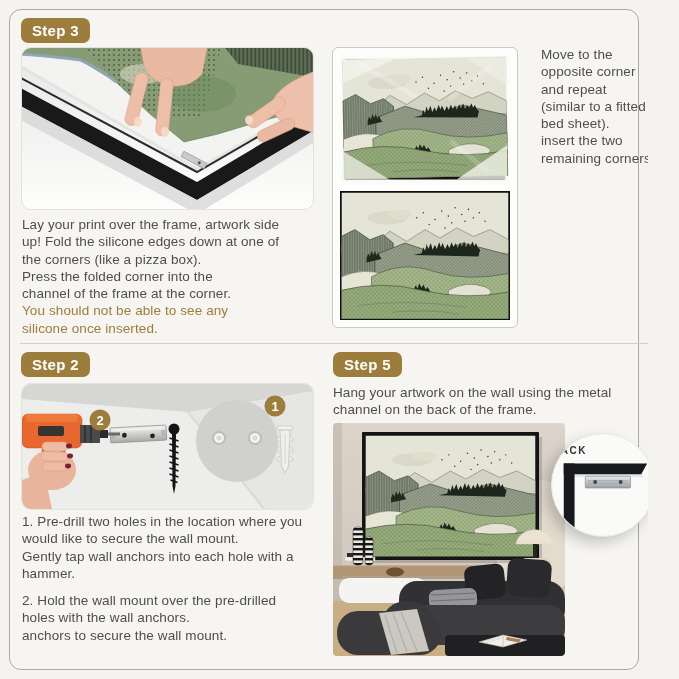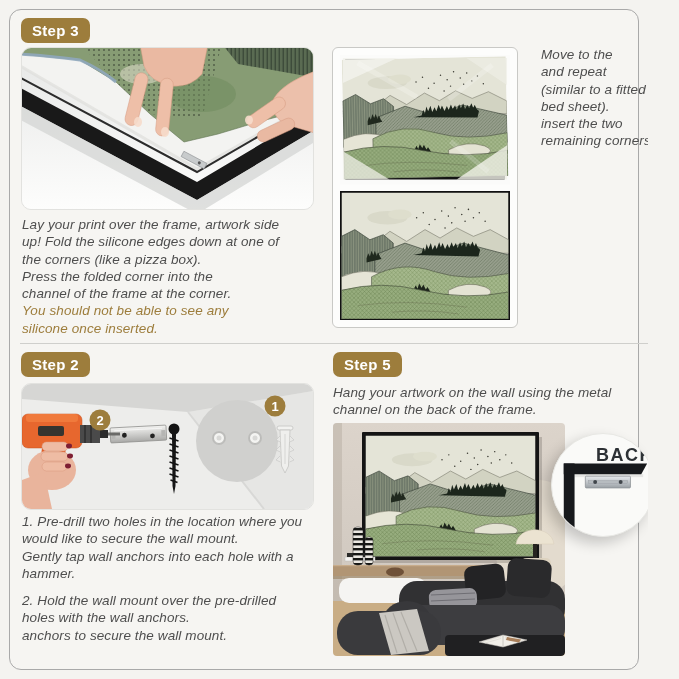--- a/index.html
+++ b/index.html
@@ -4,34 +4,34 @@
 <style>
   html,body{margin:0;padding:0;background:#f4f3f0;}
   .page{position:relative;width:648px;height:679px;background:#f4f3f0;
         font-family:"Liberation Sans",sans-serif;color:#4e4e4e;overflow:hidden;}
   .page-frame{position:absolute;left:9px;top:9px;right:9px;bottom:9px;
         border:1px solid #a9a9a9;border-radius:12px;background:#f6f5f2;}
   .abs{position:absolute;}
   .badge{display:inline-block;background:#9d7d3c;color:#ffffff;font-size:15px;
          line-height:25px;height:25px;padding:0 11px;border-radius:7px;
          font-weight:700;letter-spacing:.3px;}
-  .para{font-size:13.5px;line-height:17.3px;letter-spacing:.1px;color:#4e4e4e;font-style:italic;}
+  .para{font-size:13.5px;line-height:17.3px;letter-spacing:.1px;color:#4e4e4e;}
   .para .accent{color:#9d7d3c;}
   .gap{height:10px;}
   .photo{border-radius:10px;overflow:hidden;border:1px solid #e2e2df;background:#f2f2f1;}
   .photo svg,.panel-slot svg,.room svg{display:block;width:100%;height:100%;}
   .panel{background:#fdfdfc;border:1px solid #c9c9c6;border-radius:6px;
          padding:7px;box-sizing:border-box;display:flex;flex-direction:column;gap:6px;}
   .panel-slot{flex:1;overflow:hidden;}
   .divider{background:#cfcfcc;height:1px;}
   .room{border-radius:4px;overflow:hidden;}
   .callout{background:#fafaf8;border-radius:50%;overflow:hidden;
            box-shadow:-6px 6px 14px rgba(0,0,0,.20);border:1px solid #e8e8e4;box-sizing:border-box;}
-  .callout .back-label{position:absolute;left:0;right:0;top:11px;text-align:right;
-           font-size:18px;font-weight:700;letter-spacing:1.5px;color:#2d3135;}
+  .callout .back-label{position:absolute;left:0;right:0;top:11px;text-align:left;
+           font-size:10px;font-weight:700;letter-spacing:1.5px;color:#2d3135;}
   .callout svg{position:absolute;left:0;top:0;width:100%;height:100%;}
 </style>
 </head>
 <body>
 
 <svg width="0" height="0" style="position:absolute" aria-hidden="true">
   <defs>
     <linearGradient id="grad-table" x1="0" y1="0" x2="0" y2="1">
       <stop offset="0" stop-color="#e6e7e6"></stop>
         <stop offset="1" stop-color="#fdfdfc"></stop>
@@ -189,20 +189,21 @@
     <div class="panel-slot">
       <svg viewBox="0 0 172 128" preserveAspectRatio="none">
         <rect width="172" height="128" fill="#111"></rect>
         <use href="#landscape" xlink:href="#landscape" x="1.5" y="1.5" width="169" height="125"></use>
       </svg>
     </div>
   </div>
 
   <div class="abs para" style="left:541px;top:46px;width:132px;">
     <div>Move to the</div>
+    <div>opposite corner</div>
     <div>and repeat</div>
     <div>(similar to a fitted</div>
     <div>bed sheet).</div>
     <div>insert the two</div>
     <div>remaining corners.</div>
   </div>
 
   <div class="abs divider" style="left:20px;top:343px;width:640px;"></div>
 
   <div class="abs badge" style="left:21px;top:352px;">Step 2</div>

